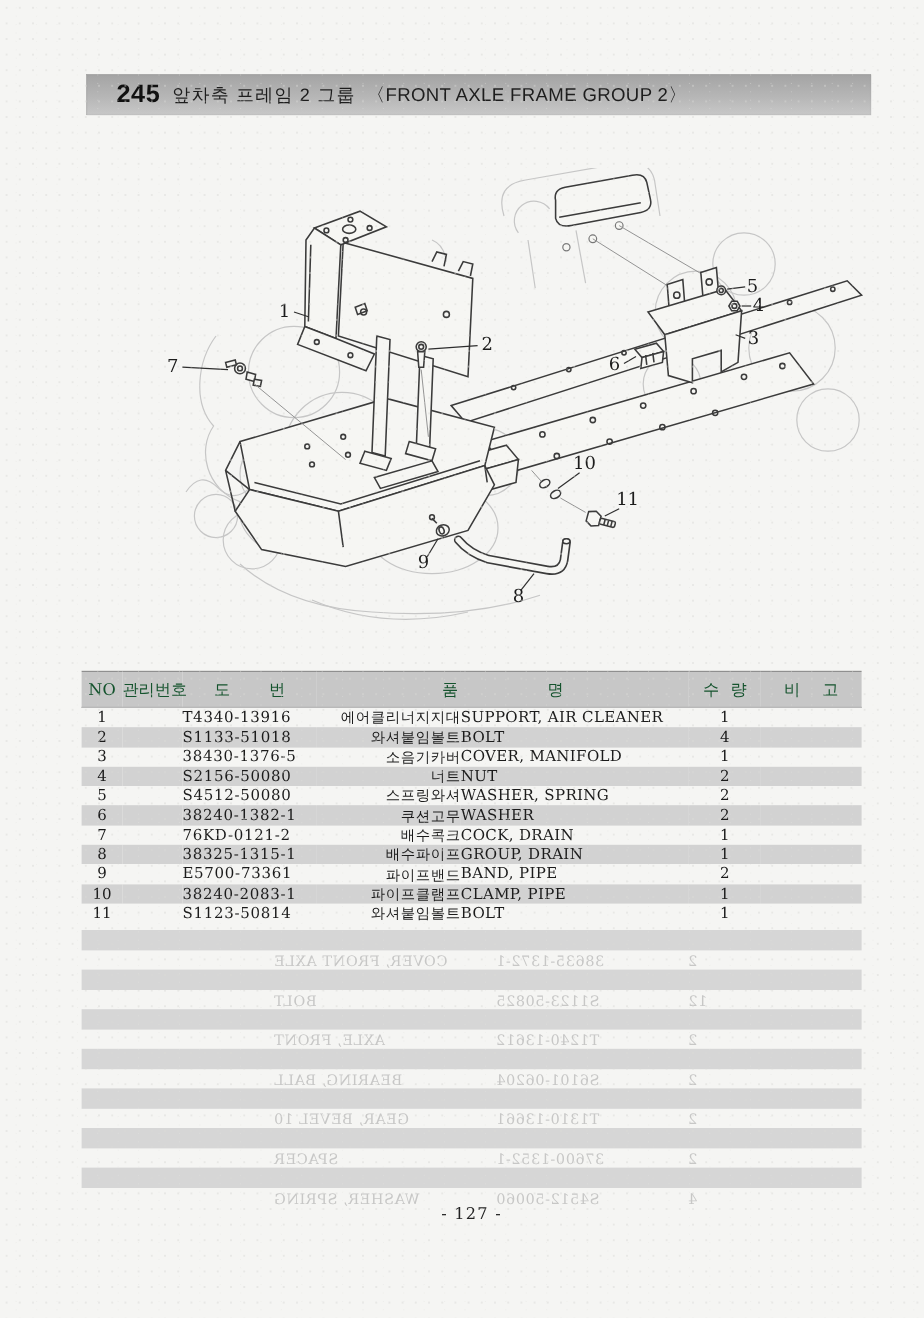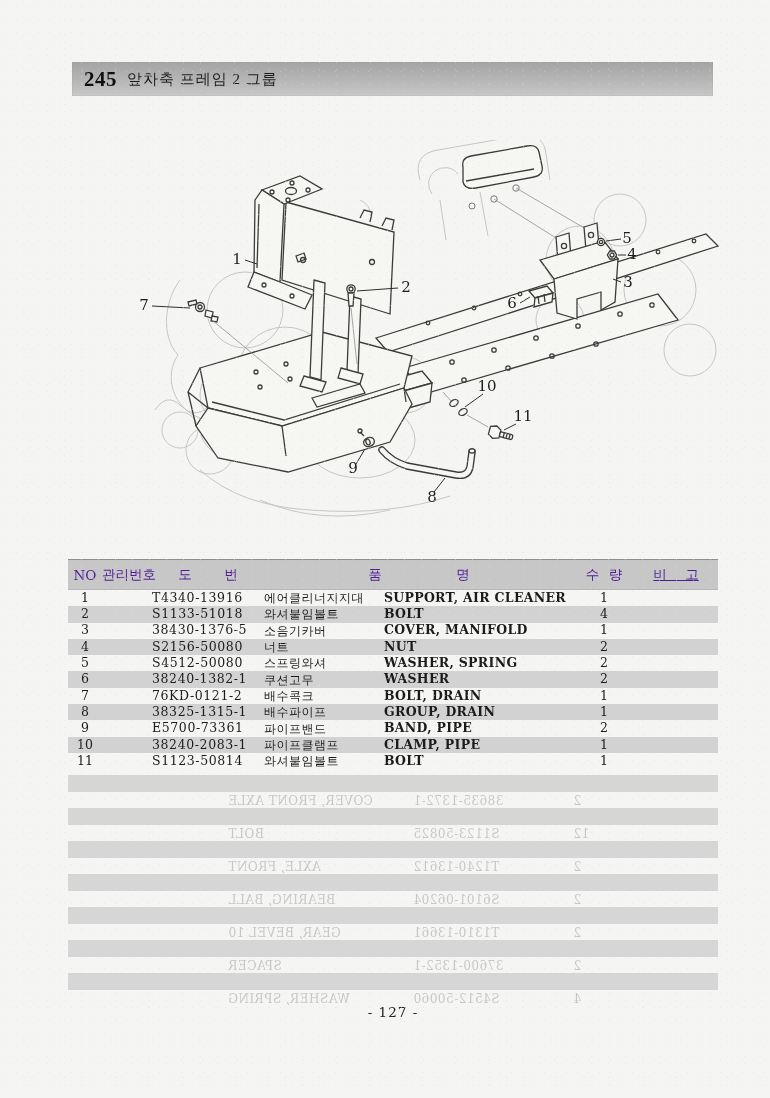--- a/index.html
+++ b/index.html
@@ -15,22 +15,23 @@
     background-image:
       radial-gradient(#d9d9d6 0.6px, transparent 0.8px),
       radial-gradient(#e3e3e0 0.5px, transparent 0.7px);
     background-size:11px 13px, 17px 7px;
     background-position:0 0, 5px 3px;
   }
   .header-bar{
     position:absolute;left:72px;top:62px;width:641px;height:34px;
     background:linear-gradient(180deg,#a4a4a4 0%,#b6b6b6 55%,#c8c8c8 100%);
     display:flex;align-items:center;
-    font-family:Liberation Serif, serif;
+    font-family:Liberation Sans, sans-serif;
     box-shadow:0 0 1px #8d8d8d inset;
+    padding-left:13px;
   }
   .sec-no{font-size:21px;font-weight:bold;padding:0 10px 0 12px;letter-spacing:.5px;color:#101010;}
   .title-kr{font-size:15px;letter-spacing:1px;color:#1d1d1d;}
   .title-en{font-size:15.5px;letter-spacing:.3px;color:#1d1d1d;padding-left:9px;}
   .diagram{position:absolute;left:60px;top:140px;width:660px;height:400px;}
 
   table.parts{
     position:absolute;left:68px;top:559px;width:650px;
     border-collapse:collapse;table-layout:fixed;
     font-size:12.5px;
@@ -38,32 +39,32 @@
   table.parts col.c1{width:34px}  table.parts col.c2{width:50px}
   table.parts col.c3{width:112px} table.parts col.c4{width:120px}
   table.parts col.c5{width:190px} table.parts col.c6{width:60px}
   table.parts col.c7{width:84px}
   table.parts thead tr{
     background:#c7c7c7;height:30px;
     border-top:1px solid #8f8f8f;border-bottom:1px solid #b9b9b9;
   }
   table.parts th{
     font-weight:normal;font-size:13.5px;white-space:pre;overflow:visible;
-    text-align:center;padding:0;color:#4c1d95;
+    text-align:center;padding:0;color:#14532d;
   }
   th.h-code{word-spacing:28px;}
   th.h-name{word-spacing:70px;}
   th.h-qty{word-spacing:5px;}
-  th.h-note{word-spacing:14px;text-decoration:underline;}
+  th.h-note{word-spacing:14px;}
   table.parts td{height:16.3px;padding:0;line-height:1;white-space:nowrap;overflow:visible;}
   tr.stripe{background:#d2d2d2;}
   td.c-no{text-align:center;}
   td.c-code{text-align:left;padding-left:18px;letter-spacing:.6px;}
-  td.c-kr{text-align:left;padding-left:18px;font-size:12px;letter-spacing:.5px;margin-left:28px;}
-  td.c-en{text-align:left;padding-left:18px;letter-spacing:.3px;font-weight:bold;}
+  td.c-kr{text-align:right;padding-left:18px;font-size:12px;letter-spacing:.5px;margin-left:28px;}
+  td.c-en{text-align:left;padding-left:18px;letter-spacing:.3px;}
   td.c-qty{text-align:center;padding-left:12px;}
   td.c-note{text-align:center;padding-left:28px;}
 
   .ghost-area{position:absolute;left:68px;top:775px;width:650px;}
   .ghost-row{position:relative;height:16.5px;}
   .ghost-stripe{background:#d6d6d6;}
   .ghost-row span{
     position:absolute;top:2px;font-size:12px;color:#a9a9a9;opacity:.6;
     letter-spacing:.5px;filter:blur(0.4px);transform:scaleX(-1);white-space:nowrap;
   }
@@ -86,20 +87,21 @@
   .tube-in{stroke:#f6f6f3;stroke-width:4.8;fill:none;stroke-linecap:round;}
   .leader{stroke:#2e2e2e;stroke-width:1;}
   .callout-num{font-family:"DejaVu Serif",serif;font-size:15px;fill:#1c1c1c;text-anchor:middle;}
 </style>
 </head>
 <body>
 
 <div class="header-bar">
   <span class="sec-no">245</span>
   <span class="title-kr">앞차축 프레임 2 그룹</span>
+  <span class="title-en">〈FRONT AXLE FRAME GROUP 2〉</span>
 </div>
 
 <svg class="diagram" viewBox="0 0 660 400" xmlns="http://www.w3.org/2000/svg">
 
   <g>
     <path class="faint" d="M120,140 C105,160 100,195 118,215 C104,235 112,268 140,278 C135,300 155,322 182,322"></path>
     <circle class="faint" cx="185" cy="170" r="38"></circle>
     <circle class="faint" cx="225" cy="235" r="48"></circle>
     <circle class="faint" cx="170" cy="255" r="30"></circle>
     <ellipse class="faint" cx="300" cy="300" rx="55" ry="38"></ellipse>
@@ -349,21 +351,21 @@
         <td class="c-kr">쿠션고무</td>
         <td class="c-en">WASHER</td>
         <td class="c-qty">2</td>
         <td class="c-note"></td>
       </tr>
       <tr>
         <td class="c-no">7</td>
         <td class="c-mgmt"></td>
         <td class="c-code">76KD-0121-2</td>
         <td class="c-kr">배수콕크</td>
-        <td class="c-en">BOLT, DRAIN</td>
+        <td class="c-en">COCK, DRAIN</td>
         <td class="c-qty">1</td>
         <td class="c-note"></td>
       </tr>
       <tr class="stripe">
         <td class="c-no">8</td>
         <td class="c-mgmt"></td>
         <td class="c-code">38325-1315-1</td>
         <td class="c-kr">배수파이프</td>
         <td class="c-en">GROUP, DRAIN</td>
         <td class="c-qty">1</td>

